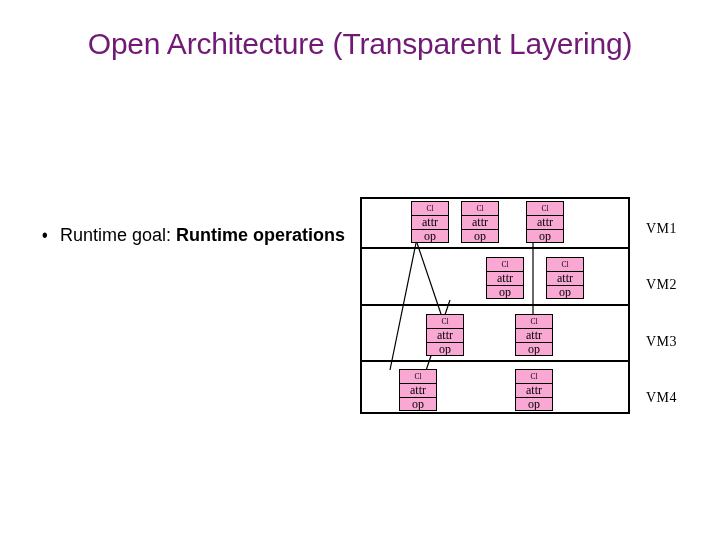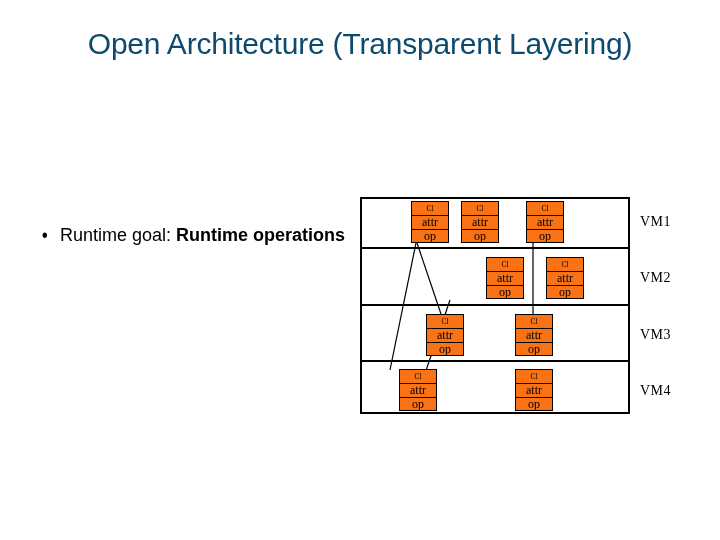--- a/index.html
+++ b/index.html
@@ -20,21 +20,21 @@
   #slide-title {
     position: absolute;
     left: 40px;
     top: 26px;
     width: 640px;
     text-align: center;
     font-family: "Liberation Sans", sans-serif;
     font-size: 30px;
     line-height: 36px;
     font-weight: normal;
-    color: #0c4a6e;
+    color: #701a75;
     letter-spacing: -0.2px;
   }
 
   
   #bullet-list {
     position: absolute;
     left: 34px;
     top: 222px;
     width: 330px;
     font-size: 18px;
@@ -74,35 +74,36 @@
   }
   .vm-divider {
     position: absolute;
     left: 0;
     width: 270px;
     height: 0;
     border-top: 2px solid #000;
   }
   .vm-label {
     position: absolute;
-    left: 280px;
+    left: 286px;
     font-family: "Liberation Serif", serif;
     font-size: 14px;
     letter-spacing: 0.5px;
     white-space: nowrap;
+    margin-top: 7px;
   }
 
   
   .cls-box {
     position: absolute;
     width: 38px;
     height: 42px;
     border: 1px solid #000;
     box-sizing: border-box;
-    background: #f97316;
+    background: #f9a8d4;
     z-index: 5;
   }
   .cls-row {
     height: 14px;
     box-sizing: border-box;
     border-bottom: 1px solid #000;
     text-align: center;
     font-family: "Liberation Serif", serif;
     font-size: 12px;
     line-height: 13px;

